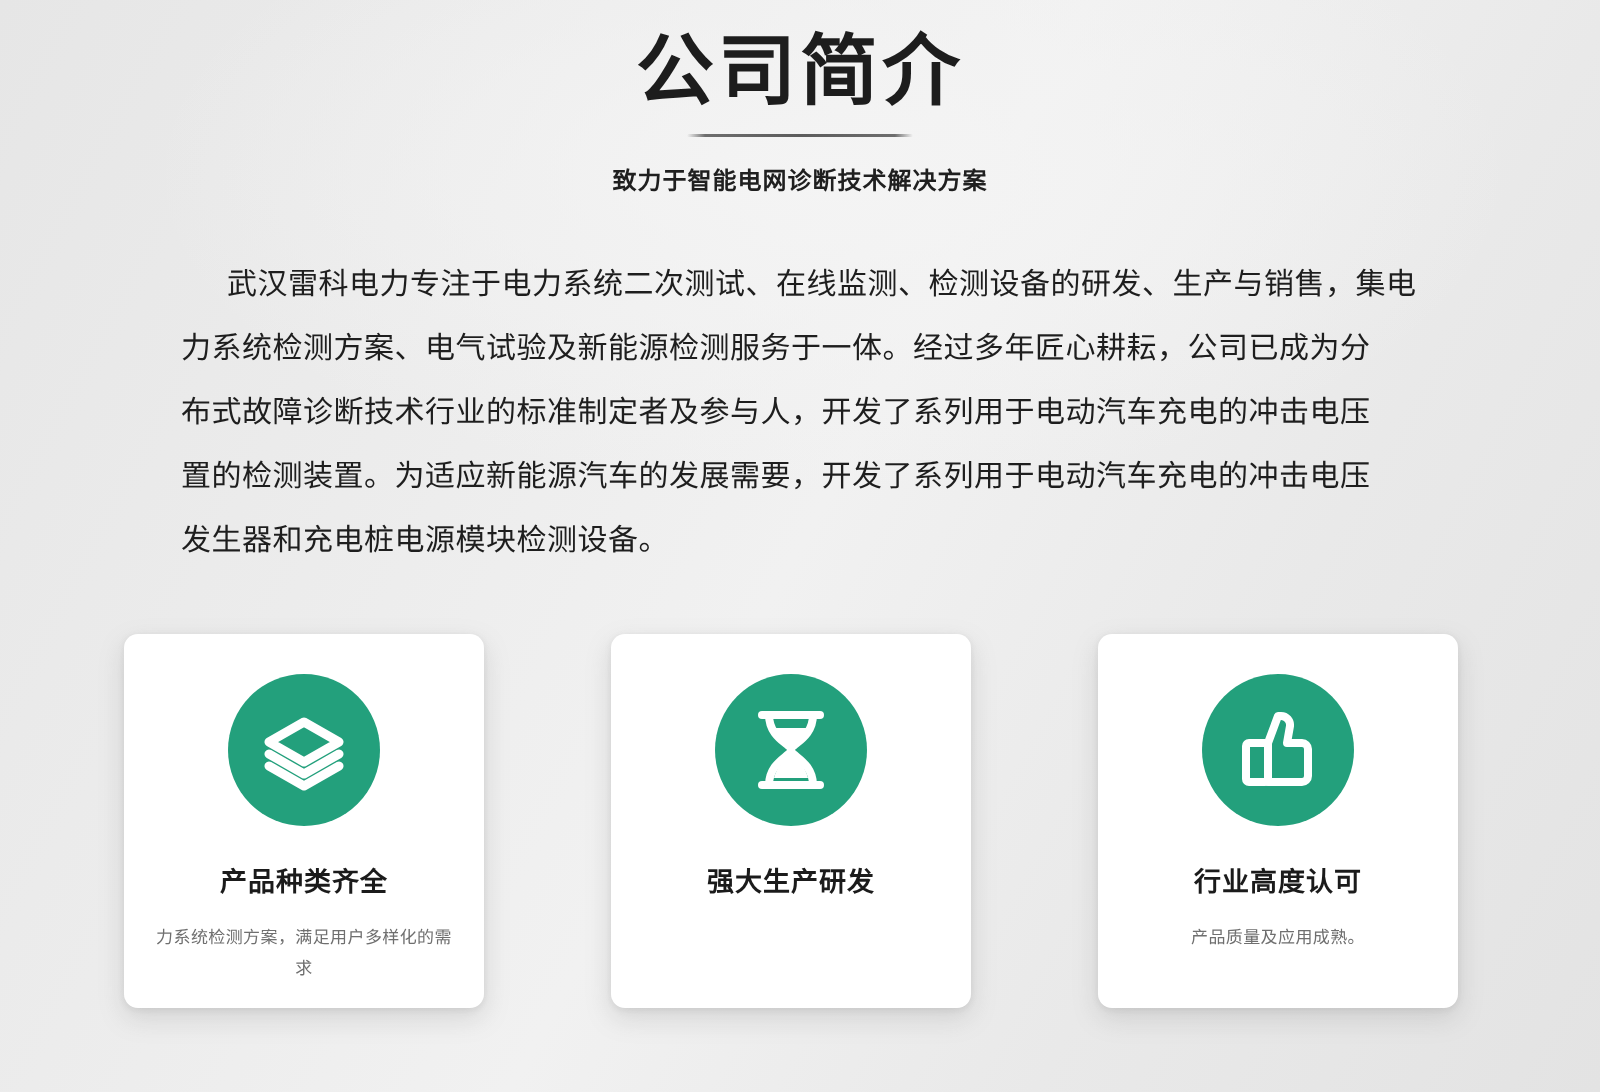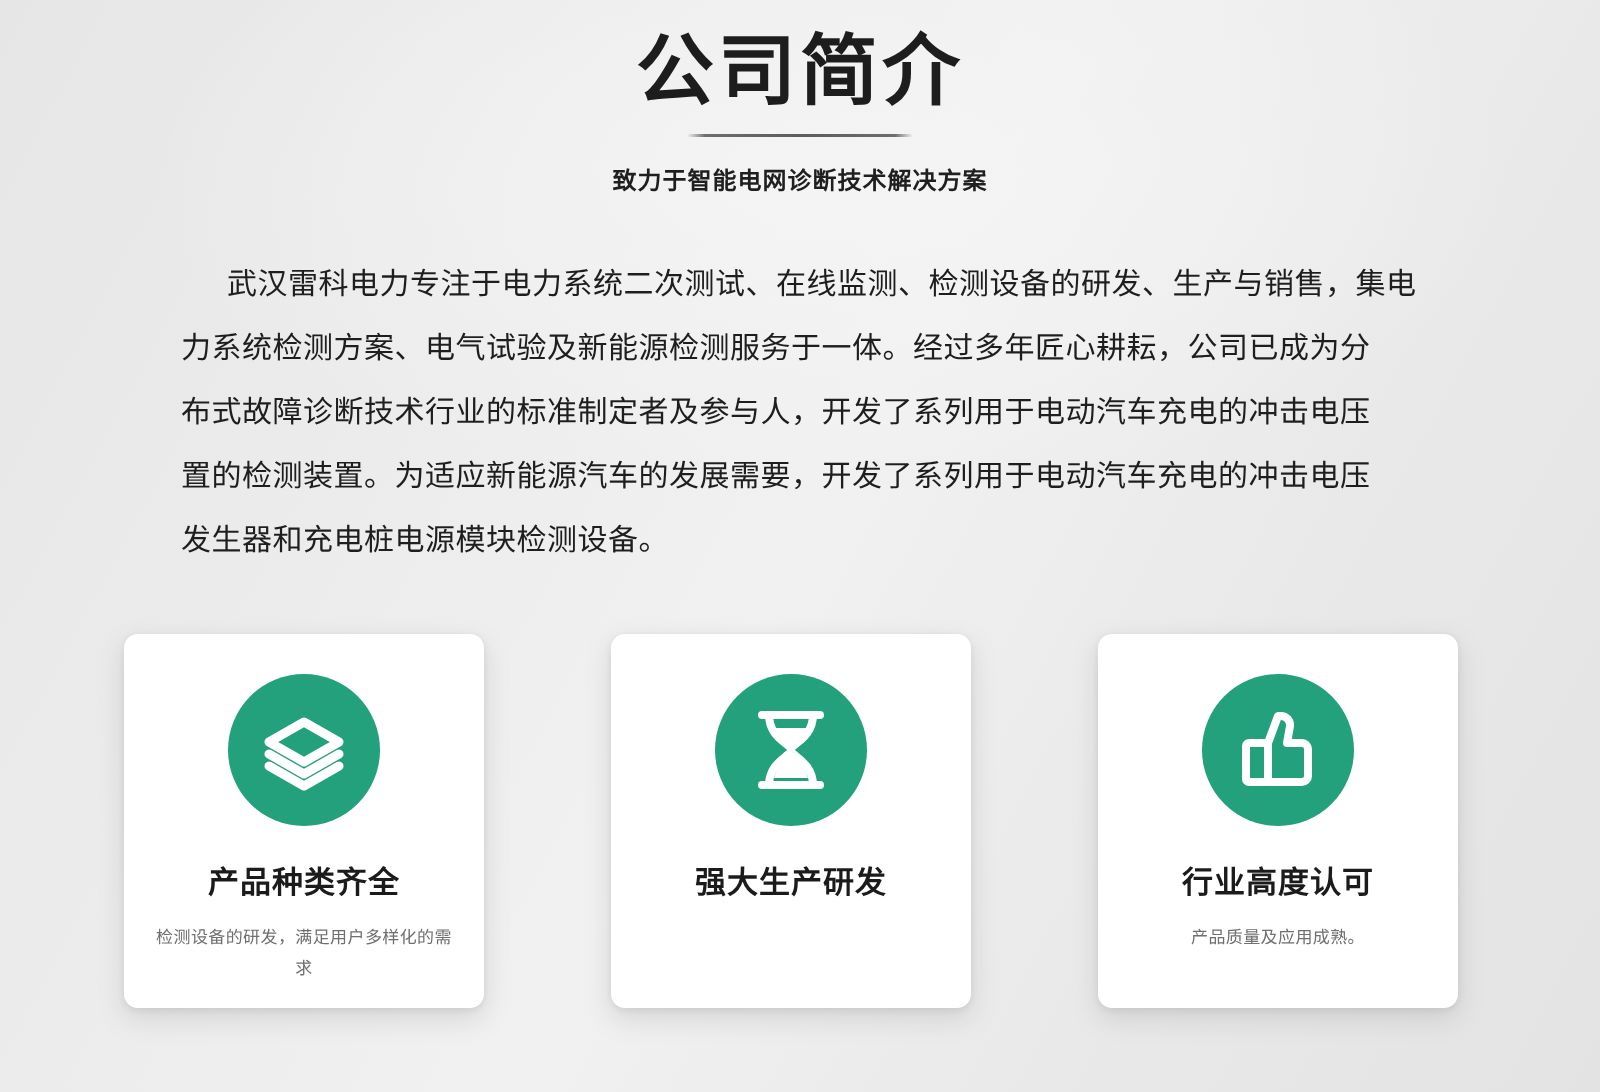--- a/index.html
+++ b/index.html
@@ -115,21 +115,21 @@
     display: flex;
     align-items: center;
     justify-content: center;
     flex: none;
   }
   .icon-circle svg { display: block; }
 
   .card-title {
     margin: 0;
     padding-top: 36px;
-    font-size: 31px;
+    font-size: 27px;
     line-height: 40px;
     font-weight: 700;
     color: #1b1b1b;
     letter-spacing: 1px;
     text-align: center;
     font-family: "DejaVu Sans", "Liberation Sans", sans-serif;
   }
 
   .card-desc {
     margin: 0;
@@ -170,21 +170,21 @@
           <svg width="88" height="88" viewBox="0 0 88 88" aria-hidden="true">
             <g fill="none" stroke="#ffffff" stroke-width="9" stroke-linejoin="round" stroke-linecap="round">
               <polygon points="44,16 79,36 44,56 9,36"></polygon>
               <polyline points="9,48 44,68 79,48"></polyline>
               <polyline points="9,60 44,80 79,60"></polyline>
             </g>
           </svg>
         </span>
       </div>
       <h3 class="card-title">产品种类齐全</h3>
-      <p class="card-desc">检测设备的研发，满足用户多样化的需求</p>
+      <p class="card-desc">力系统检测方案，满足用户多样化的需求</p>
     </div>
 
     <div class="card">
       <div class="icon-circle">
         <span>
           <svg width="88" height="88" viewBox="0 0 88 88" aria-hidden="true">
             <g fill="none" stroke="#ffffff" stroke-width="8" stroke-linejoin="round" stroke-linecap="round">
               <line x1="15" y1="9" x2="73" y2="9"></line>
               <line x1="15" y1="79" x2="73" y2="79"></line>
               <path d="M22 9 C22 32 44 38 44 44 C44 38 66 32 66 9"></path>

